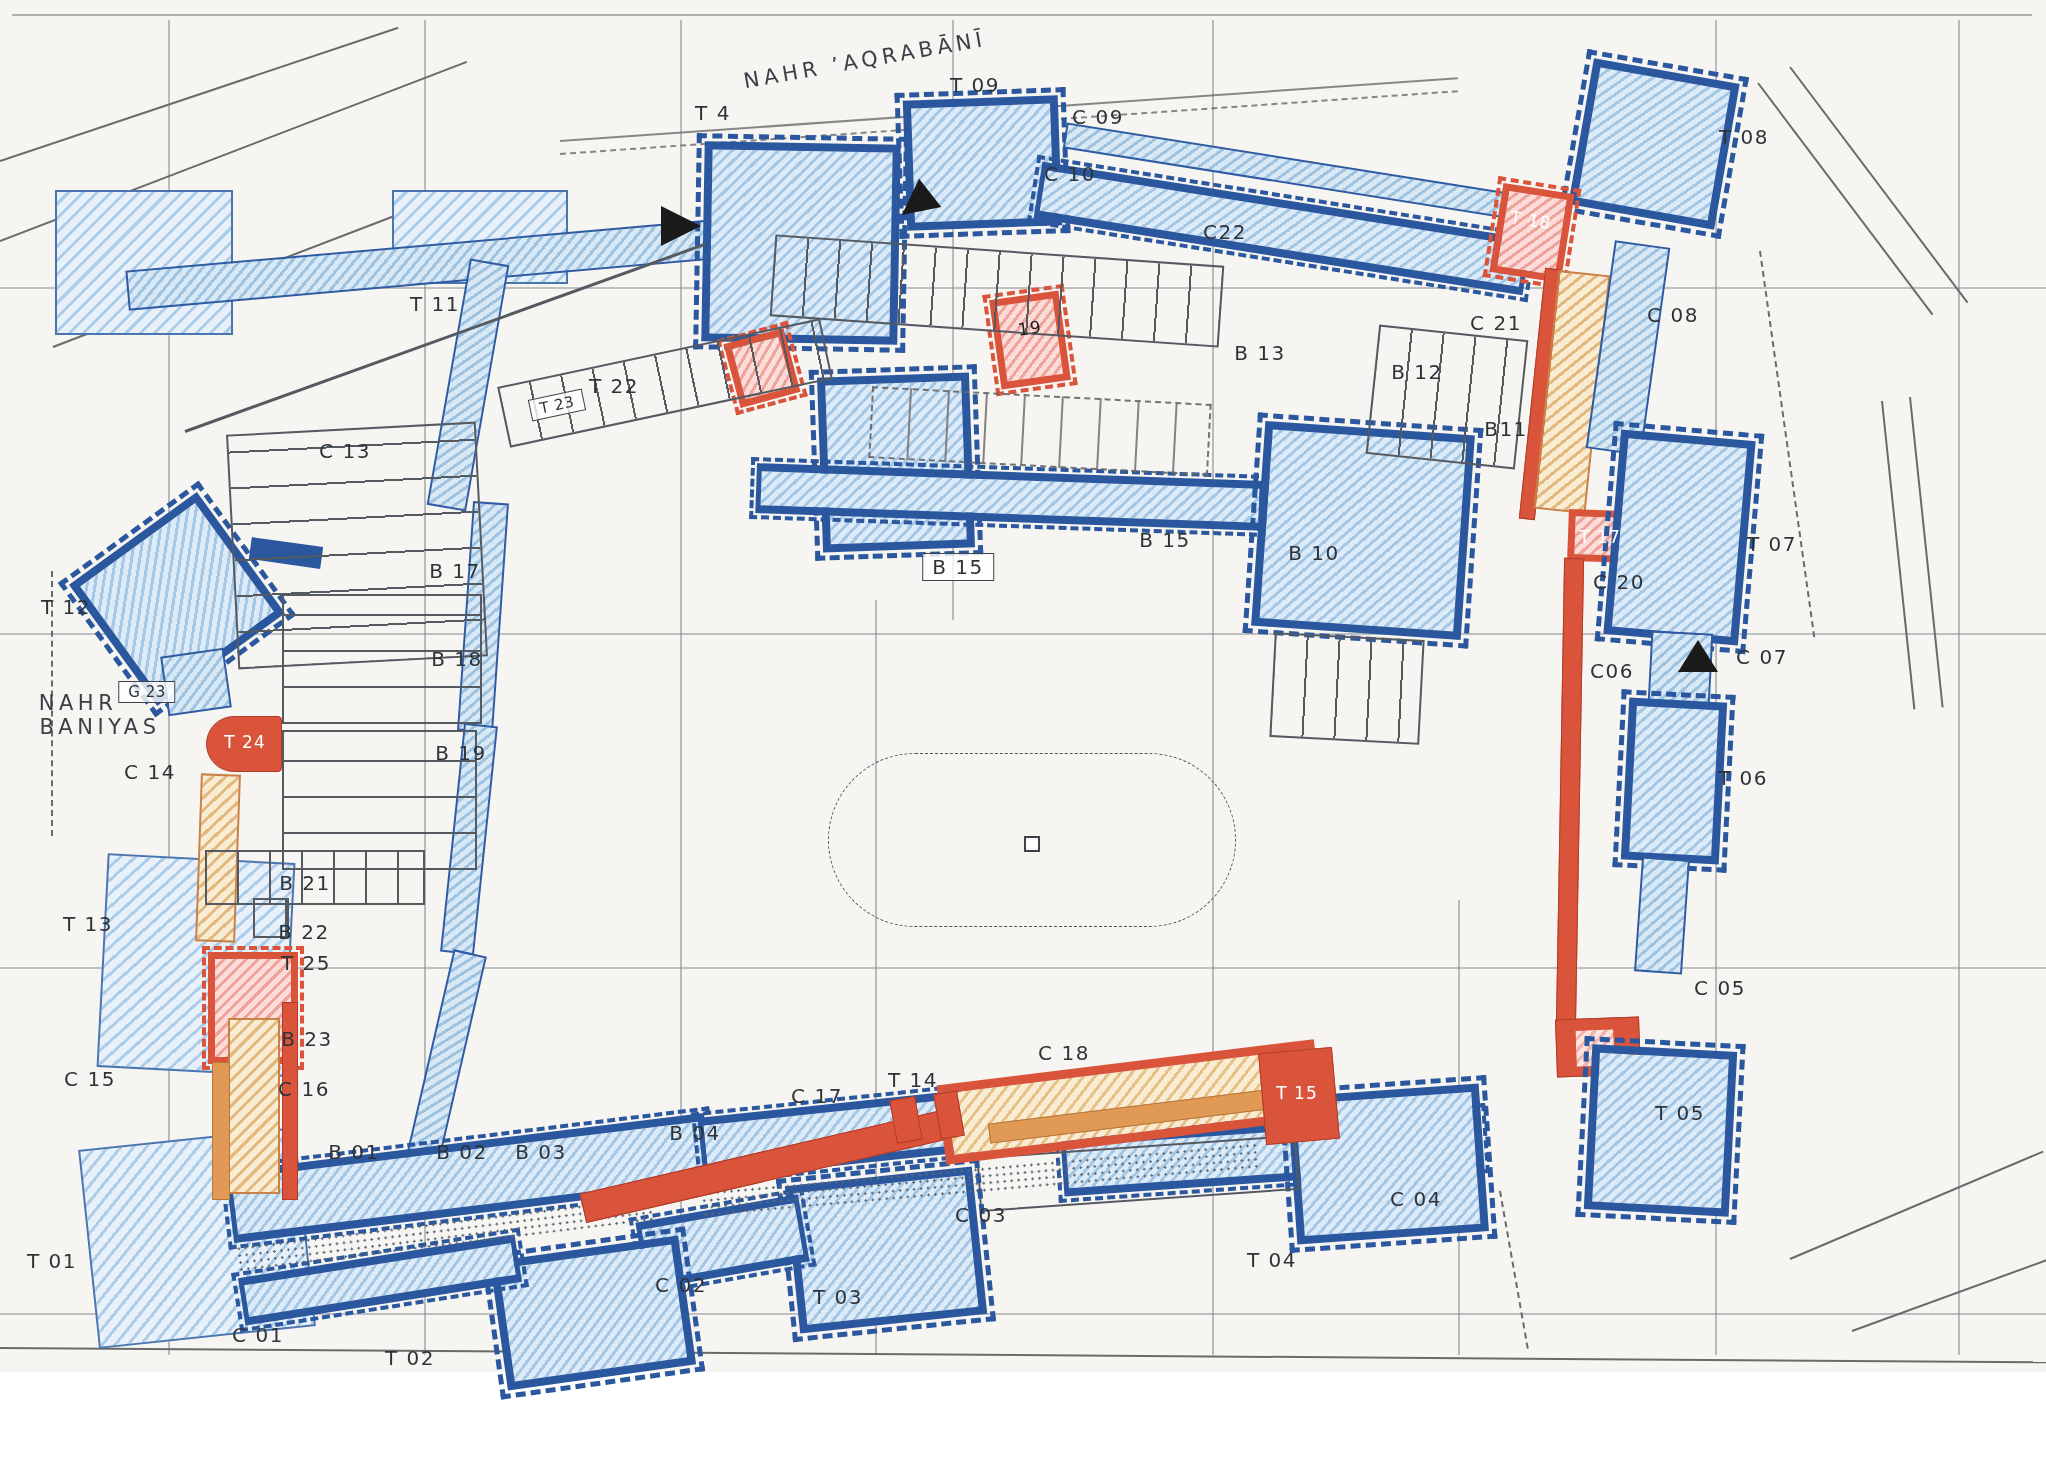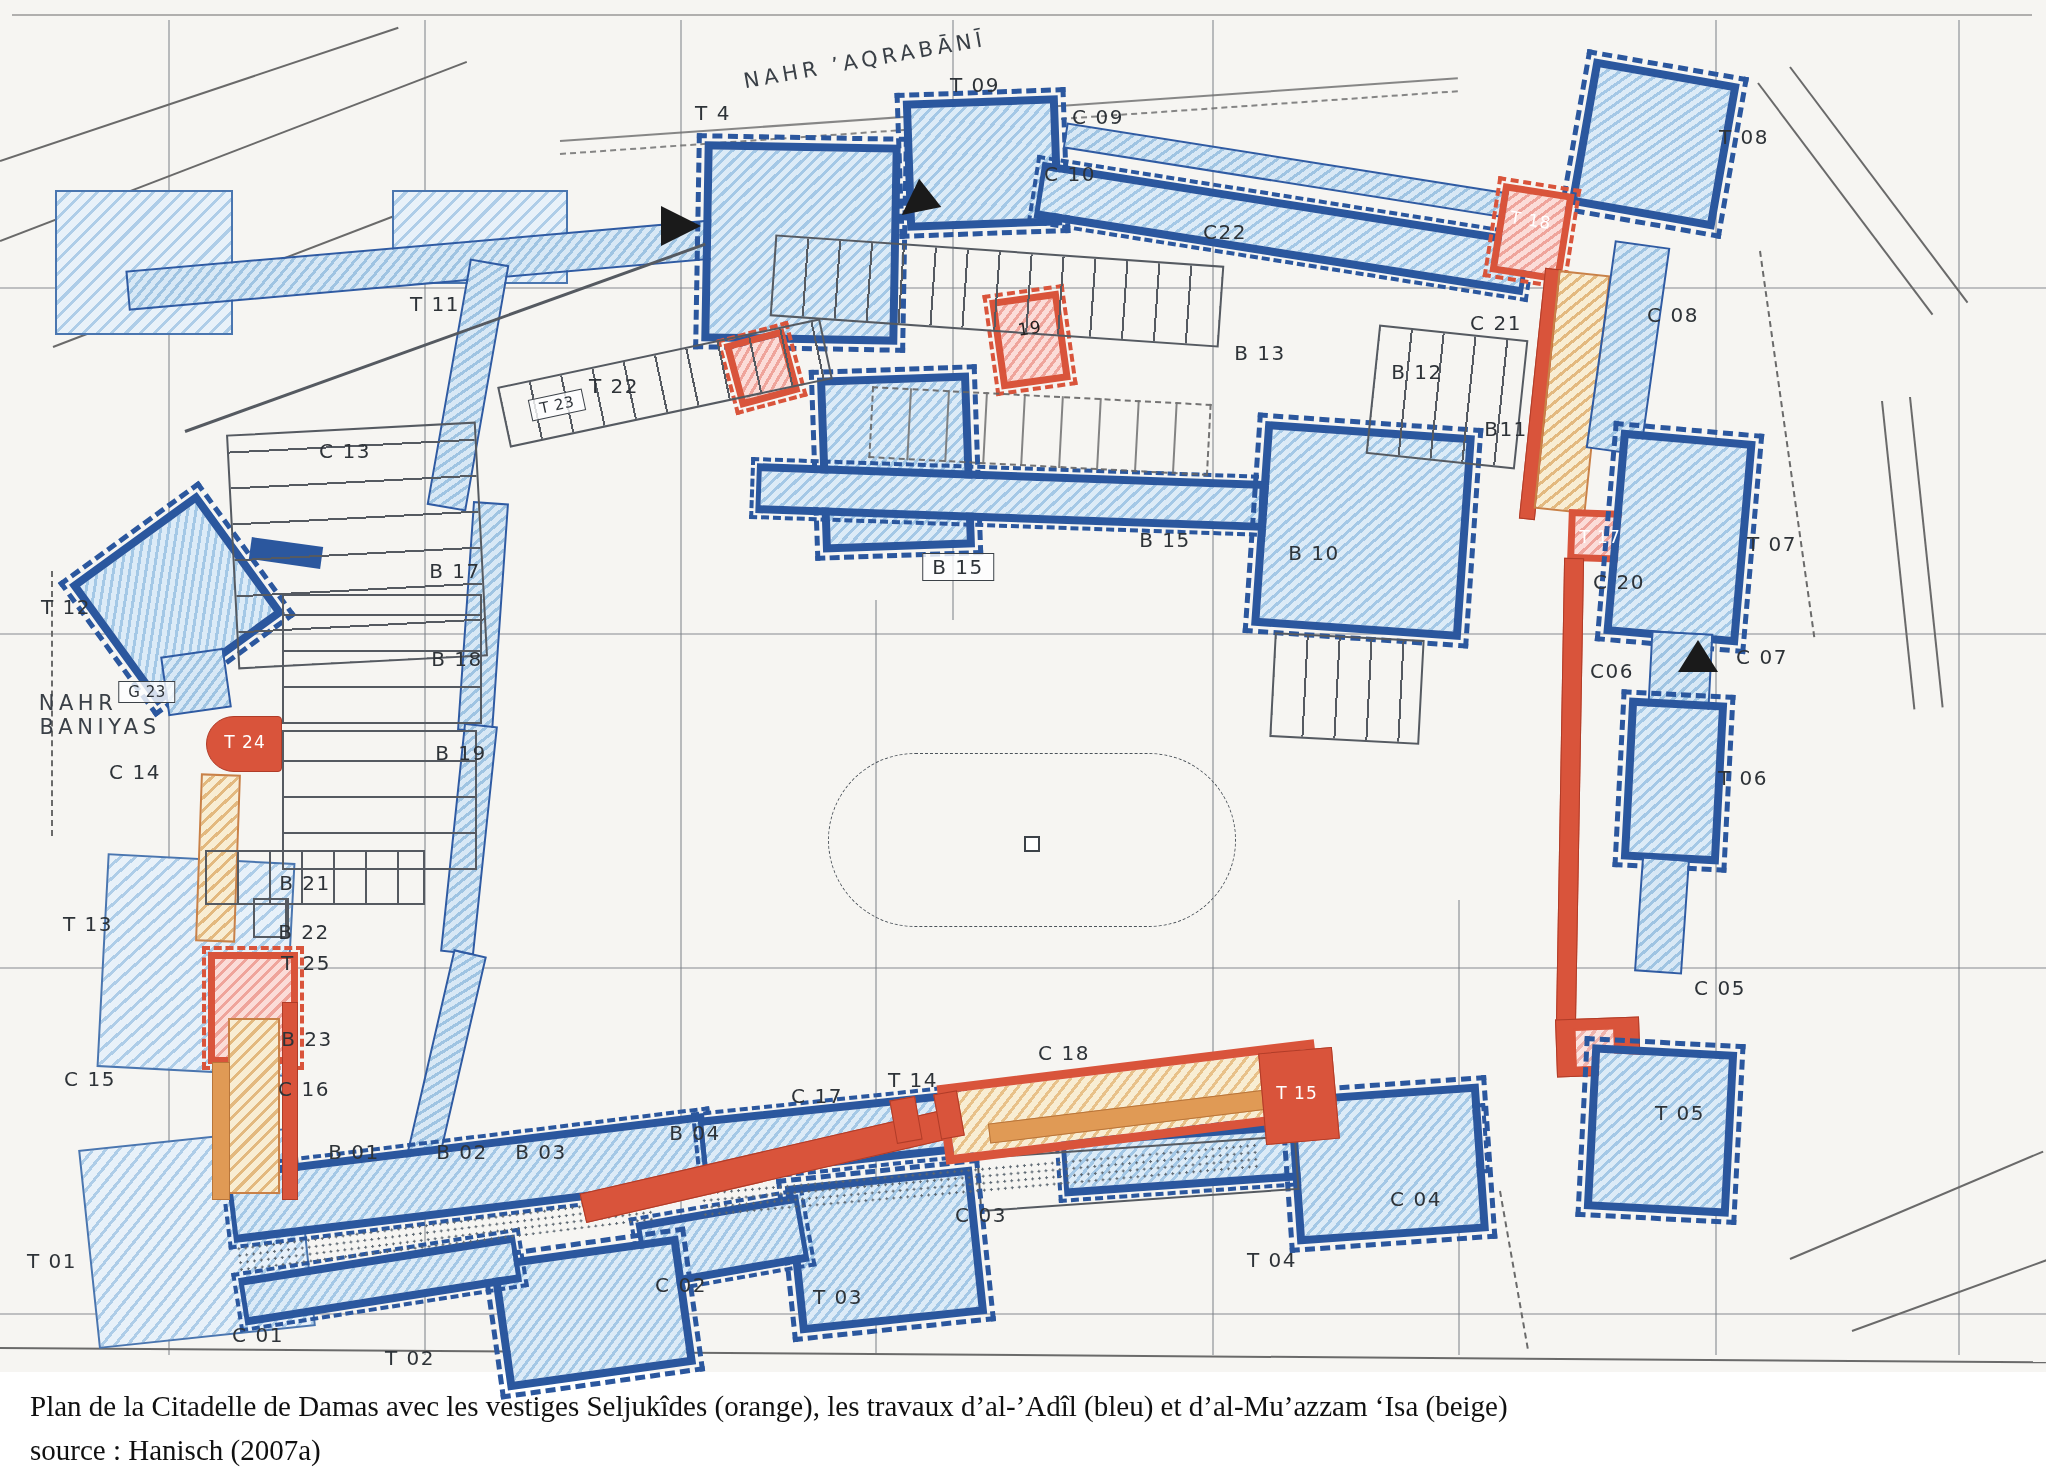--- a/index.html
+++ b/index.html
@@ -195,21 +195,21 @@
         <span class="map-label box" style="left: 958px; top: 567px;">B 15</span>
         <span class="map-label" style="left: 66px; top: 607px;">T 12</span>
         <span class="map-label" style="left: 457px; top: 659px;">B 18</span>
         <span class="map-label sm box" style="left: 147px; top: 692px;">G 23</span>
         <span class="map-label" style="left: 1612px; top: 671px;">C06</span>
         <span class="map-label" style="left: 1762px; top: 657px;">C 07</span>
         <span class="map-label river" style="left: 78px; top: 703px;">NAHR</span>
         <span class="map-label river" style="left: 100px; top: 727px;">BANIYAS</span>
         <span class="map-label white" style="left: 245px; top: 742px;">T 24</span>
         <span class="map-label" style="left: 461px; top: 753px;">B 19</span>
-        <span class="map-label" style="left: 135px; top: 772px; text-align: right;">C 14</span>
+        <span class="map-label" style="left: 150px; top: 772px; text-align: right;">C 14</span>
         <span class="map-label" style="left: 1743px; top: 778px;">T 06</span>
         <span class="map-label" style="left: 305px; top: 883px;">B 21</span>
         <span class="map-label" style="left: 88px; top: 924px;">T 13</span>
         <span class="map-label" style="left: 304px; top: 932px;">B 22</span>
         <span class="map-label" style="left: 306px; top: 963px;">T 25</span>
         <span class="map-label" style="left: 1720px; top: 988px;">C 05</span>
         <span class="map-label" style="left: 307px; top: 1039px;">B 23</span>
         <span class="map-label" style="left: 90px; top: 1079px;">C 15</span>
         <span class="map-label" style="left: 304px; top: 1089px;">C 16</span>
         <span class="map-label" style="left: 1064px; top: 1053px;">C 18</span>
@@ -225,17 +225,13 @@
         <span class="map-label" style="left: 981px; top: 1215px;">C 03</span>
         <span class="map-label" style="left: 52px; top: 1261px;">T 01</span>
         <span class="map-label" style="left: 1272px; top: 1260px;">T 04</span>
         <span class="map-label" style="left: 681px; top: 1285px;">C 02</span>
         <span class="map-label" style="left: 838px; top: 1297px;">T 03</span>
         <span class="map-label" style="left: 258px; top: 1335px;">C 01</span>
         <span class="map-label" style="left: 410px; top: 1358px;">T 02</span>
       </div>
   </div>
 
-  <div id="caption">
-    <div>Plan de la Citadelle de Damas avec les vestiges Seljukîdes (orange), les travaux d’al-’Adîl (bleu) et d’al-Mu’azzam ‘Isa (beige)</div>
-    <div>source : Hanisch (2007a)</div>
-  </div>
 </div>
 
 </body></html>

